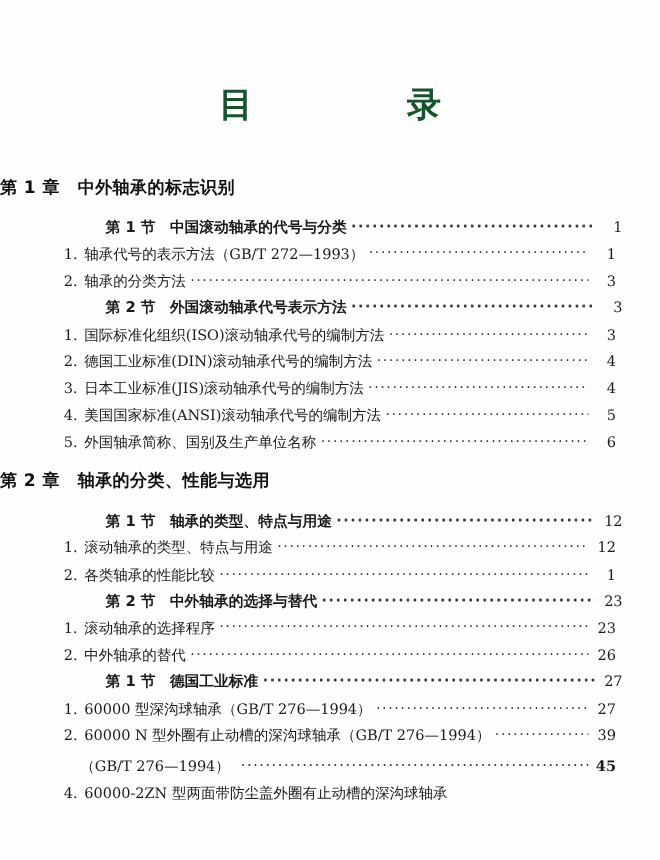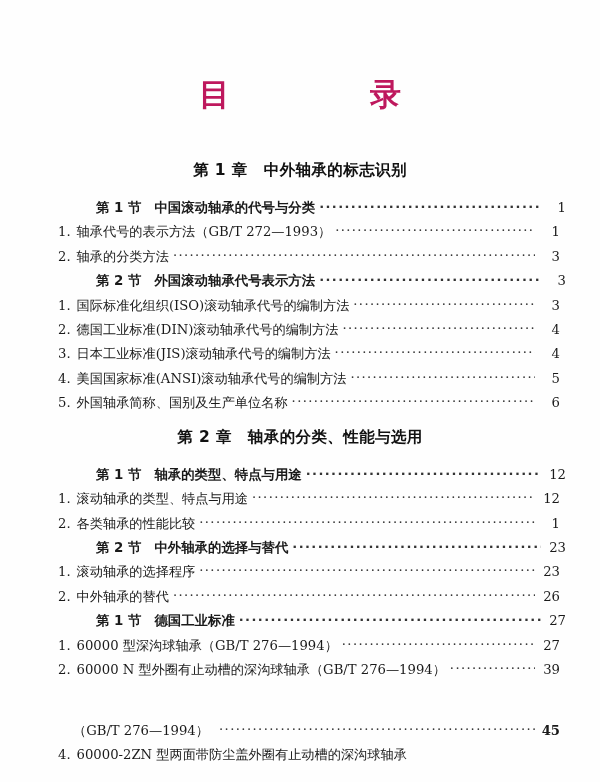--- a/index.html
+++ b/index.html
@@ -24,34 +24,34 @@
     position: absolute;
     top: 74px;
     left: 0;
     width: 600px;
     text-align: center;
     font-family: "DejaVu Serif", "Liberation Serif", serif;
     font-weight: bold;
     font-size: 31px;
     letter-spacing: 26px;
     text-indent: 26px;
-    color: #be185d;
+    color: #14532d;
   }
 
   
   .toc-body {
     position: absolute;
     top: 148px;
     left: 0;
     width: 600px;
   }
 
   
   .chapter {
-    text-align: center;
+    text-align: left;
     font-family: "DejaVu Sans", "Liberation Sans", sans-serif;
     font-weight: bold;
     font-size: 15.5px;
     color: #111;
     margin: 0;
     padding: 12px 0 14px 0;
     letter-spacing: 0.4px;
   }
   .chapter .chap-num {
     margin-right: 16px;
@@ -129,21 +129,20 @@
     line-height: 1;
   }
   .item-wrap .line1 .idx {
     margin-right: 6px;
   }
   .item-wrap .line2 {
     display: flex;
     align-items: baseline;
     padding: 9px 0 5.6px 15px;
     line-height: 1;
-    margin-top: 33px;
   }
   .item-wrap .line2 .label { flex: 0 0 auto; white-space: nowrap; }
   .item-wrap .line2 .leader {
     flex: 1 1 auto;
     overflow: hidden;
     white-space: nowrap;
     margin: 0 3px 0 10px;
     letter-spacing: 1.4px;
     color: #333;
     position: relative;

